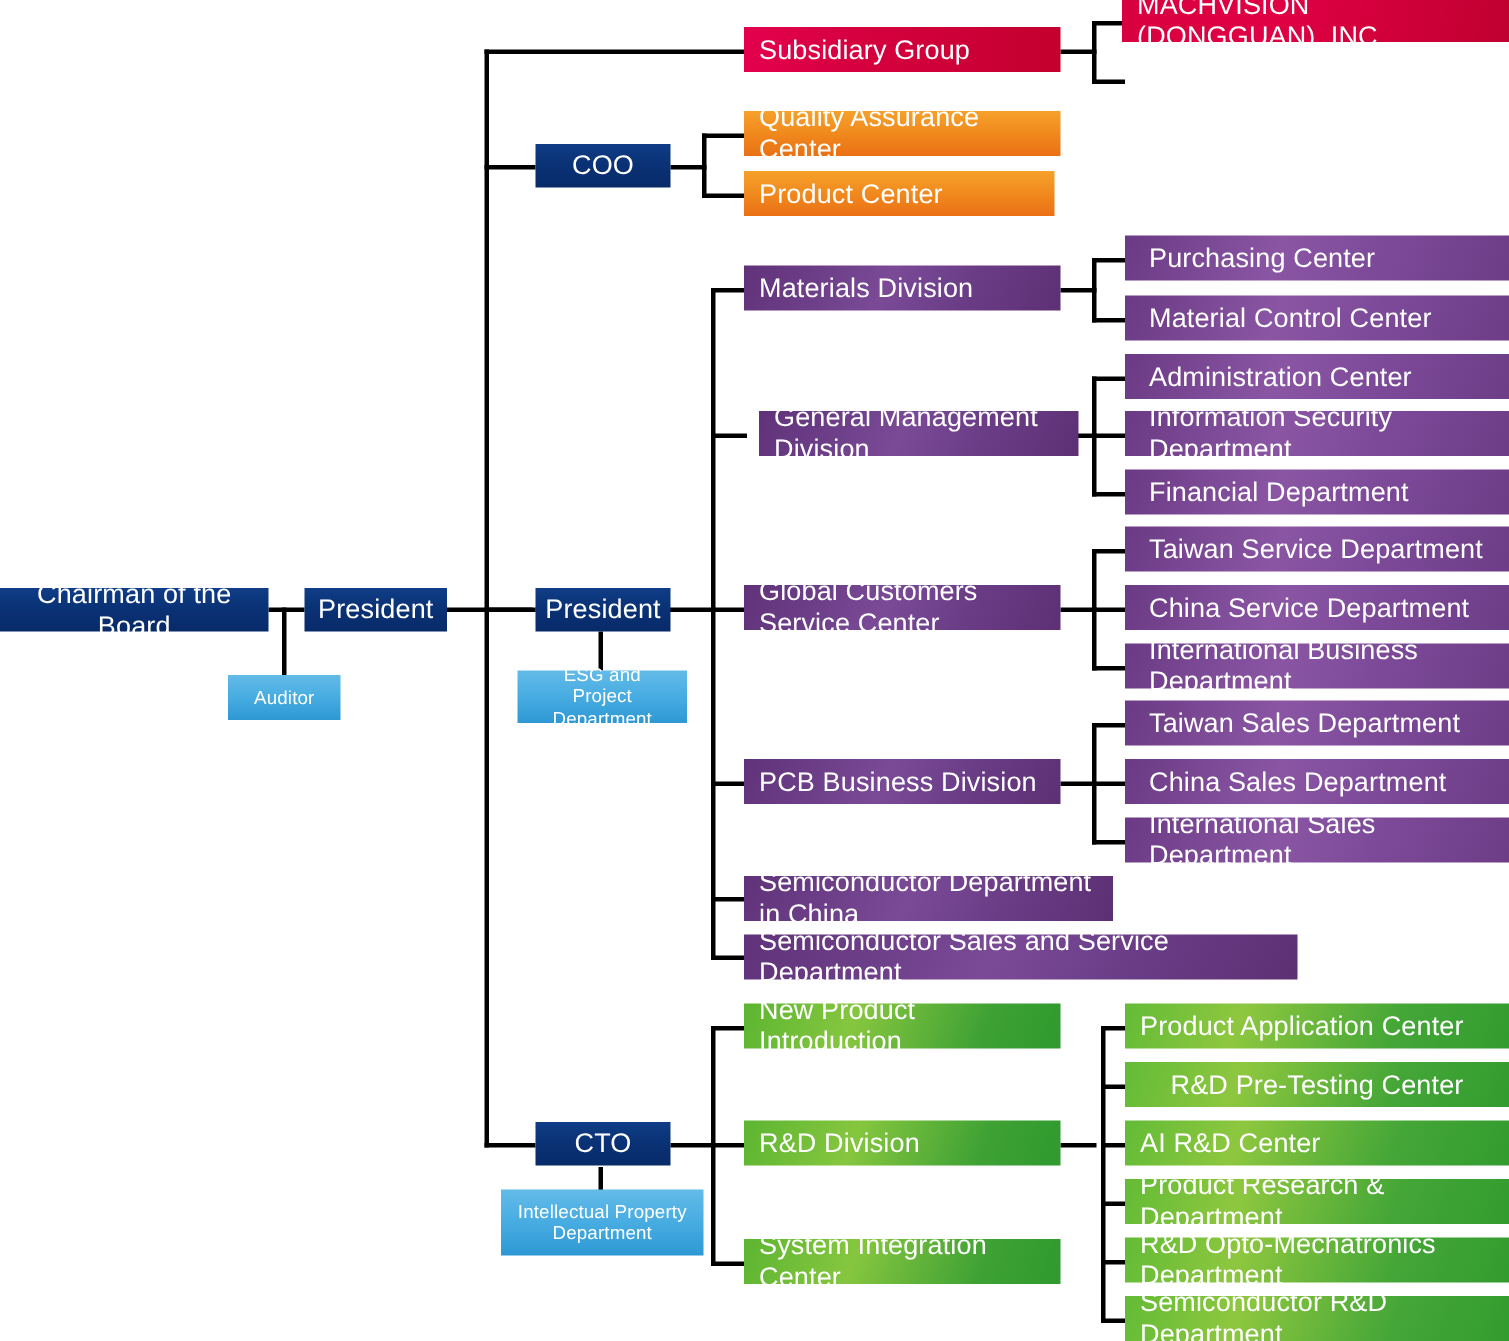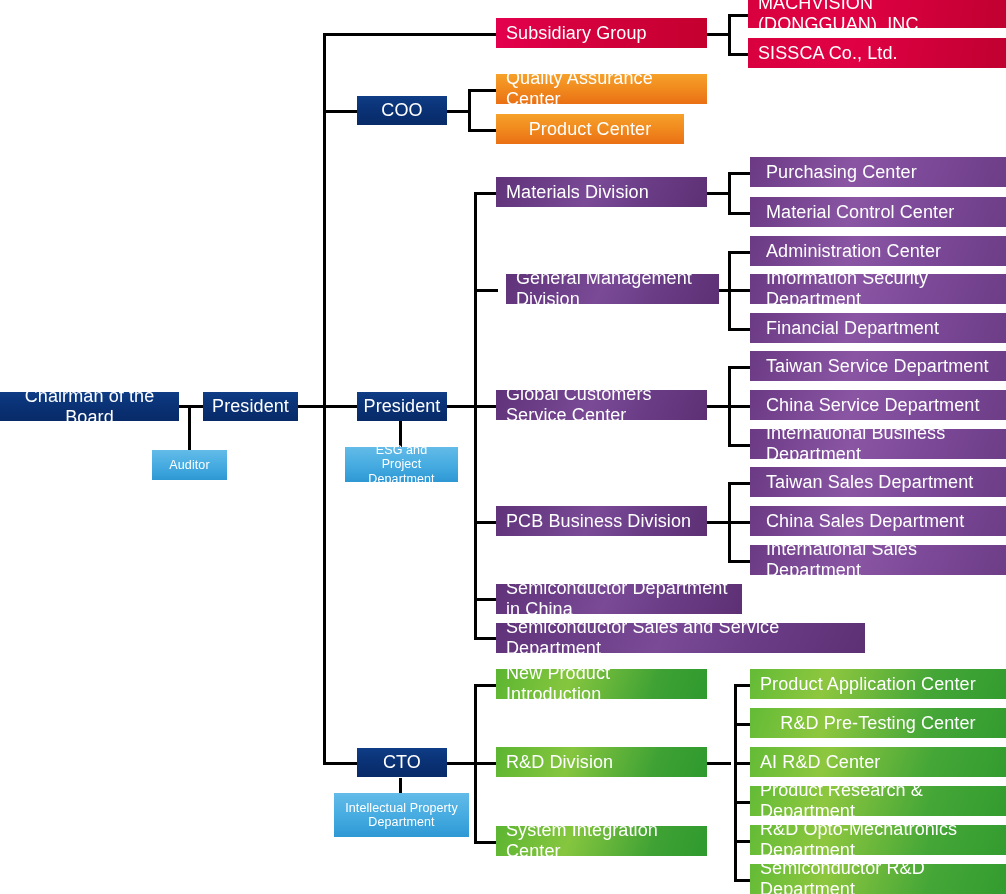--- a/index.html
+++ b/index.html
@@ -154,29 +154,26 @@
   </div>
 
   <div class="node crimson left" style="left:496px;top:18px;width:211px;height:30px;">
     <span>Subsidiary Group</span>
   </div>
 
   <div class="node crimson2 left" style="left:748px;top:0px;width:258px;height:28px;">
     <span>MACHVISION (DONGGUAN), INC.</span>
   </div>
 
-  <div class="node crimson2 left" style="left:748px;top:38px;width:258px;height:30px;">
-    <span>SISSCA Co., Ltd.</span>
-  </div>
 
   <div class="node orange left" style="left:496px;top:74px;width:211px;height:30px;">
     <span>Quality Assurance Center</span>
   </div>
 
-  <div class="node orange left" style="left:496px;top:114px;width:188px;height:30px;justify-content:center;">
+  <div class="node orange left" style="left:496px;top:114px;width:207px;height:30px;">
     <span>Product Center</span>
   </div>
 
   <div class="node purple-dark left" style="left:496px;top:177px;width:211px;height:30px;">
     <span>Materials Division</span>
   </div>
 
   <div class="node purple-dark left" style="left:494px;top:274px;width:213px;height:30px;margin-left:12px;">
     <span>General Management Division</span>
   </div>

